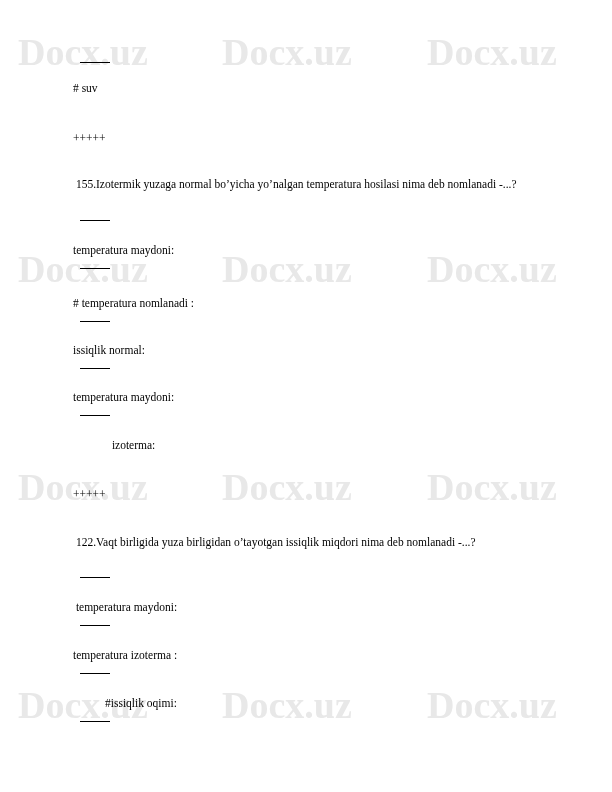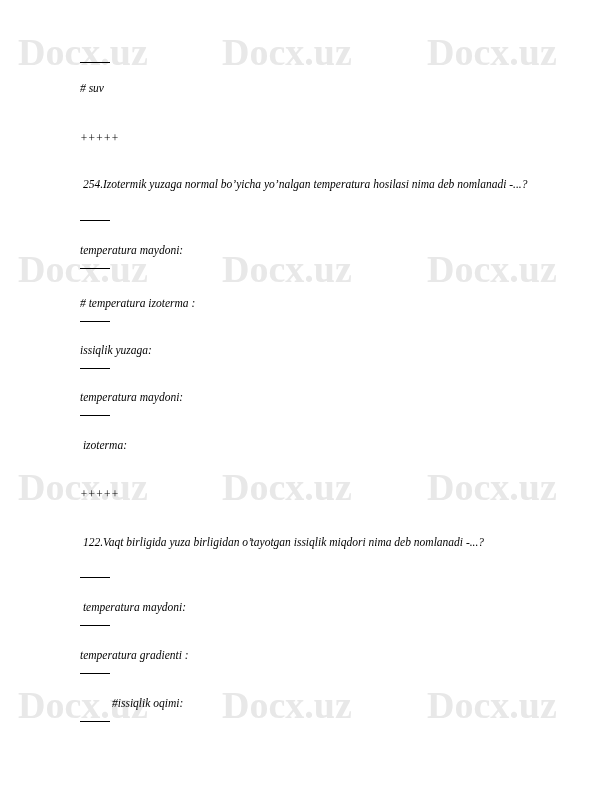--- a/index.html
+++ b/index.html
@@ -40,23 +40,22 @@
     z-index: 1;
     padding: 0;
   }
   .line {
     position: absolute;
     font-family: "Liberation Serif", serif;
     font-size: 11.5px;
     line-height: 14px;
     color: #000000;
     white-space: pre-wrap;
-    left: 80px;
+    left: 73px;
     width: 470px;
-    font-style: italic;
   }
   .rule {
     position: absolute;
     left: 80px;
     height: 0;
     border-top: 1.6px solid #000000;
     width: 30px;
   }
 </style>
 </head>
@@ -74,33 +73,33 @@
     <div class="wm" style="left: 427px; top: 465px;">Docx.uz</div>
     <div class="wm" style="left: 18px; top: 683px;">Docx.uz</div>
     <div class="wm" style="left: 222px; top: 683px;">Docx.uz</div>
     <div class="wm" style="left: 427px; top: 683px;">Docx.uz</div>
   </div>
 
 <div class="page" id="doc-page">
     <div class="rule" style="top: 62px; width: 30px;"></div>
     <div class="line" style="top: 81px;"># suv</div>
     <div class="line" style="top: 131px;">+++++</div>
-    <div class="line" style="top: 177px;"> 254.Izotermik yuzaga normal bo’yicha yo’nalgan temperatura hosilasi nima deb nomlanadi -...?</div>
+    <div class="line" style="top: 177px;"> 155.Izotermik yuzaga normal bo’yicha yo’nalgan temperatura hosilasi nima deb nomlanadi -...?</div>
     <div class="rule" style="top: 220px; width: 30px;"></div>
     <div class="line" style="top: 243px;">temperatura maydoni:</div>
     <div class="rule" style="top: 268px; width: 30px;"></div>
-    <div class="line" style="top: 296px;"># temperatura izoterma :</div>
+    <div class="line" style="top: 296px;"># temperatura nomlanadi :</div>
     <div class="rule" style="top: 321px; width: 30px;"></div>
-    <div class="line" style="top: 343px;">issiqlik yuzaga:</div>
+    <div class="line" style="top: 343px;">issiqlik normal:</div>
     <div class="rule" style="top: 368px; width: 30px;"></div>
     <div class="line" style="top: 390px;">temperatura maydoni:</div>
     <div class="rule" style="top: 415px; width: 30px;"></div>
-    <div class="line" style="top: 438px;"> izoterma:</div>
+    <div class="line" style="top: 438px; margin-left: 36px;"> izoterma:</div>
     <div class="line" style="top: 487px;">+++++</div>
     <div class="line" style="top: 535px;"> 122.Vaqt birligida yuza birligidan o’tayotgan issiqlik miqdori nima deb nomlanadi -...?</div>
     <div class="rule" style="top: 577px; width: 30px;"></div>
     <div class="line" style="top: 600px;"> temperatura maydoni:</div>
     <div class="rule" style="top: 625px; width: 30px;"></div>
-    <div class="line" style="top: 648px;">temperatura gradienti :</div>
+    <div class="line" style="top: 648px;">temperatura izoterma :</div>
     <div class="rule" style="top: 673px; width: 30px;"></div>
     <div class="line" style="top: 696px; margin-left: 32px;">#issiqlik oqimi:</div>
     <div class="rule" style="top: 721px; width: 30px;"></div>
   </div>
 
 </body></html>

